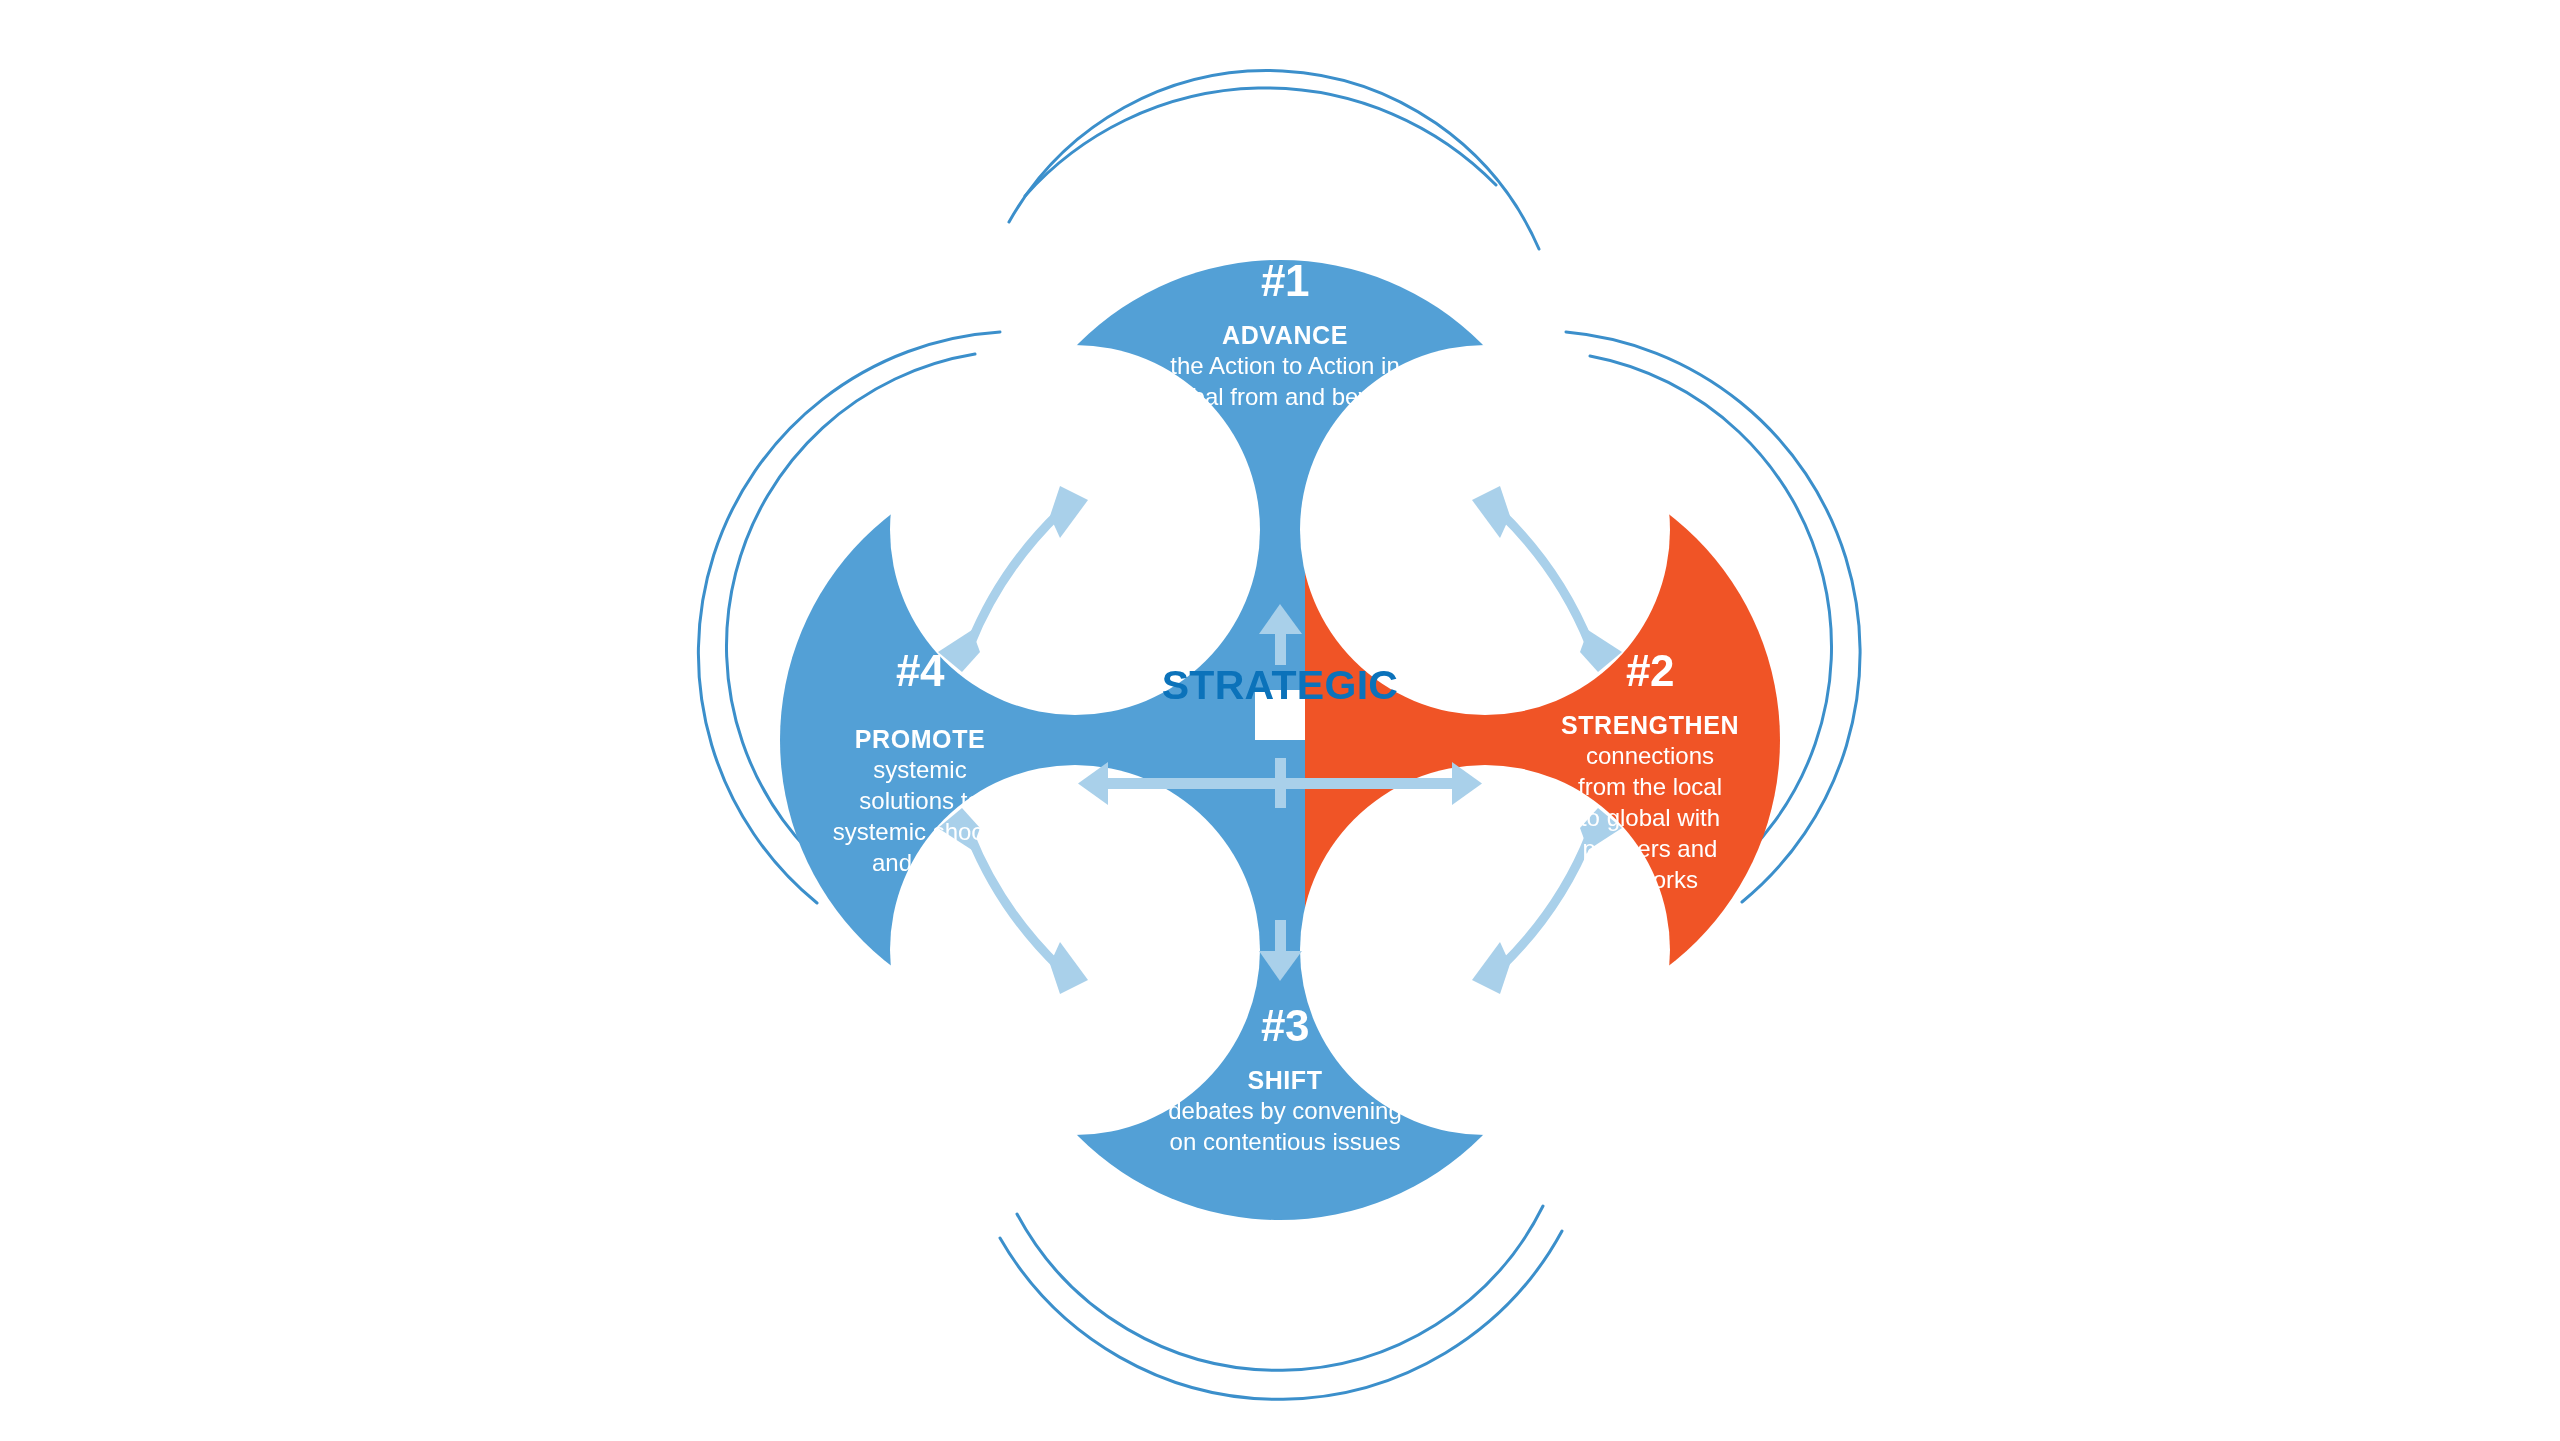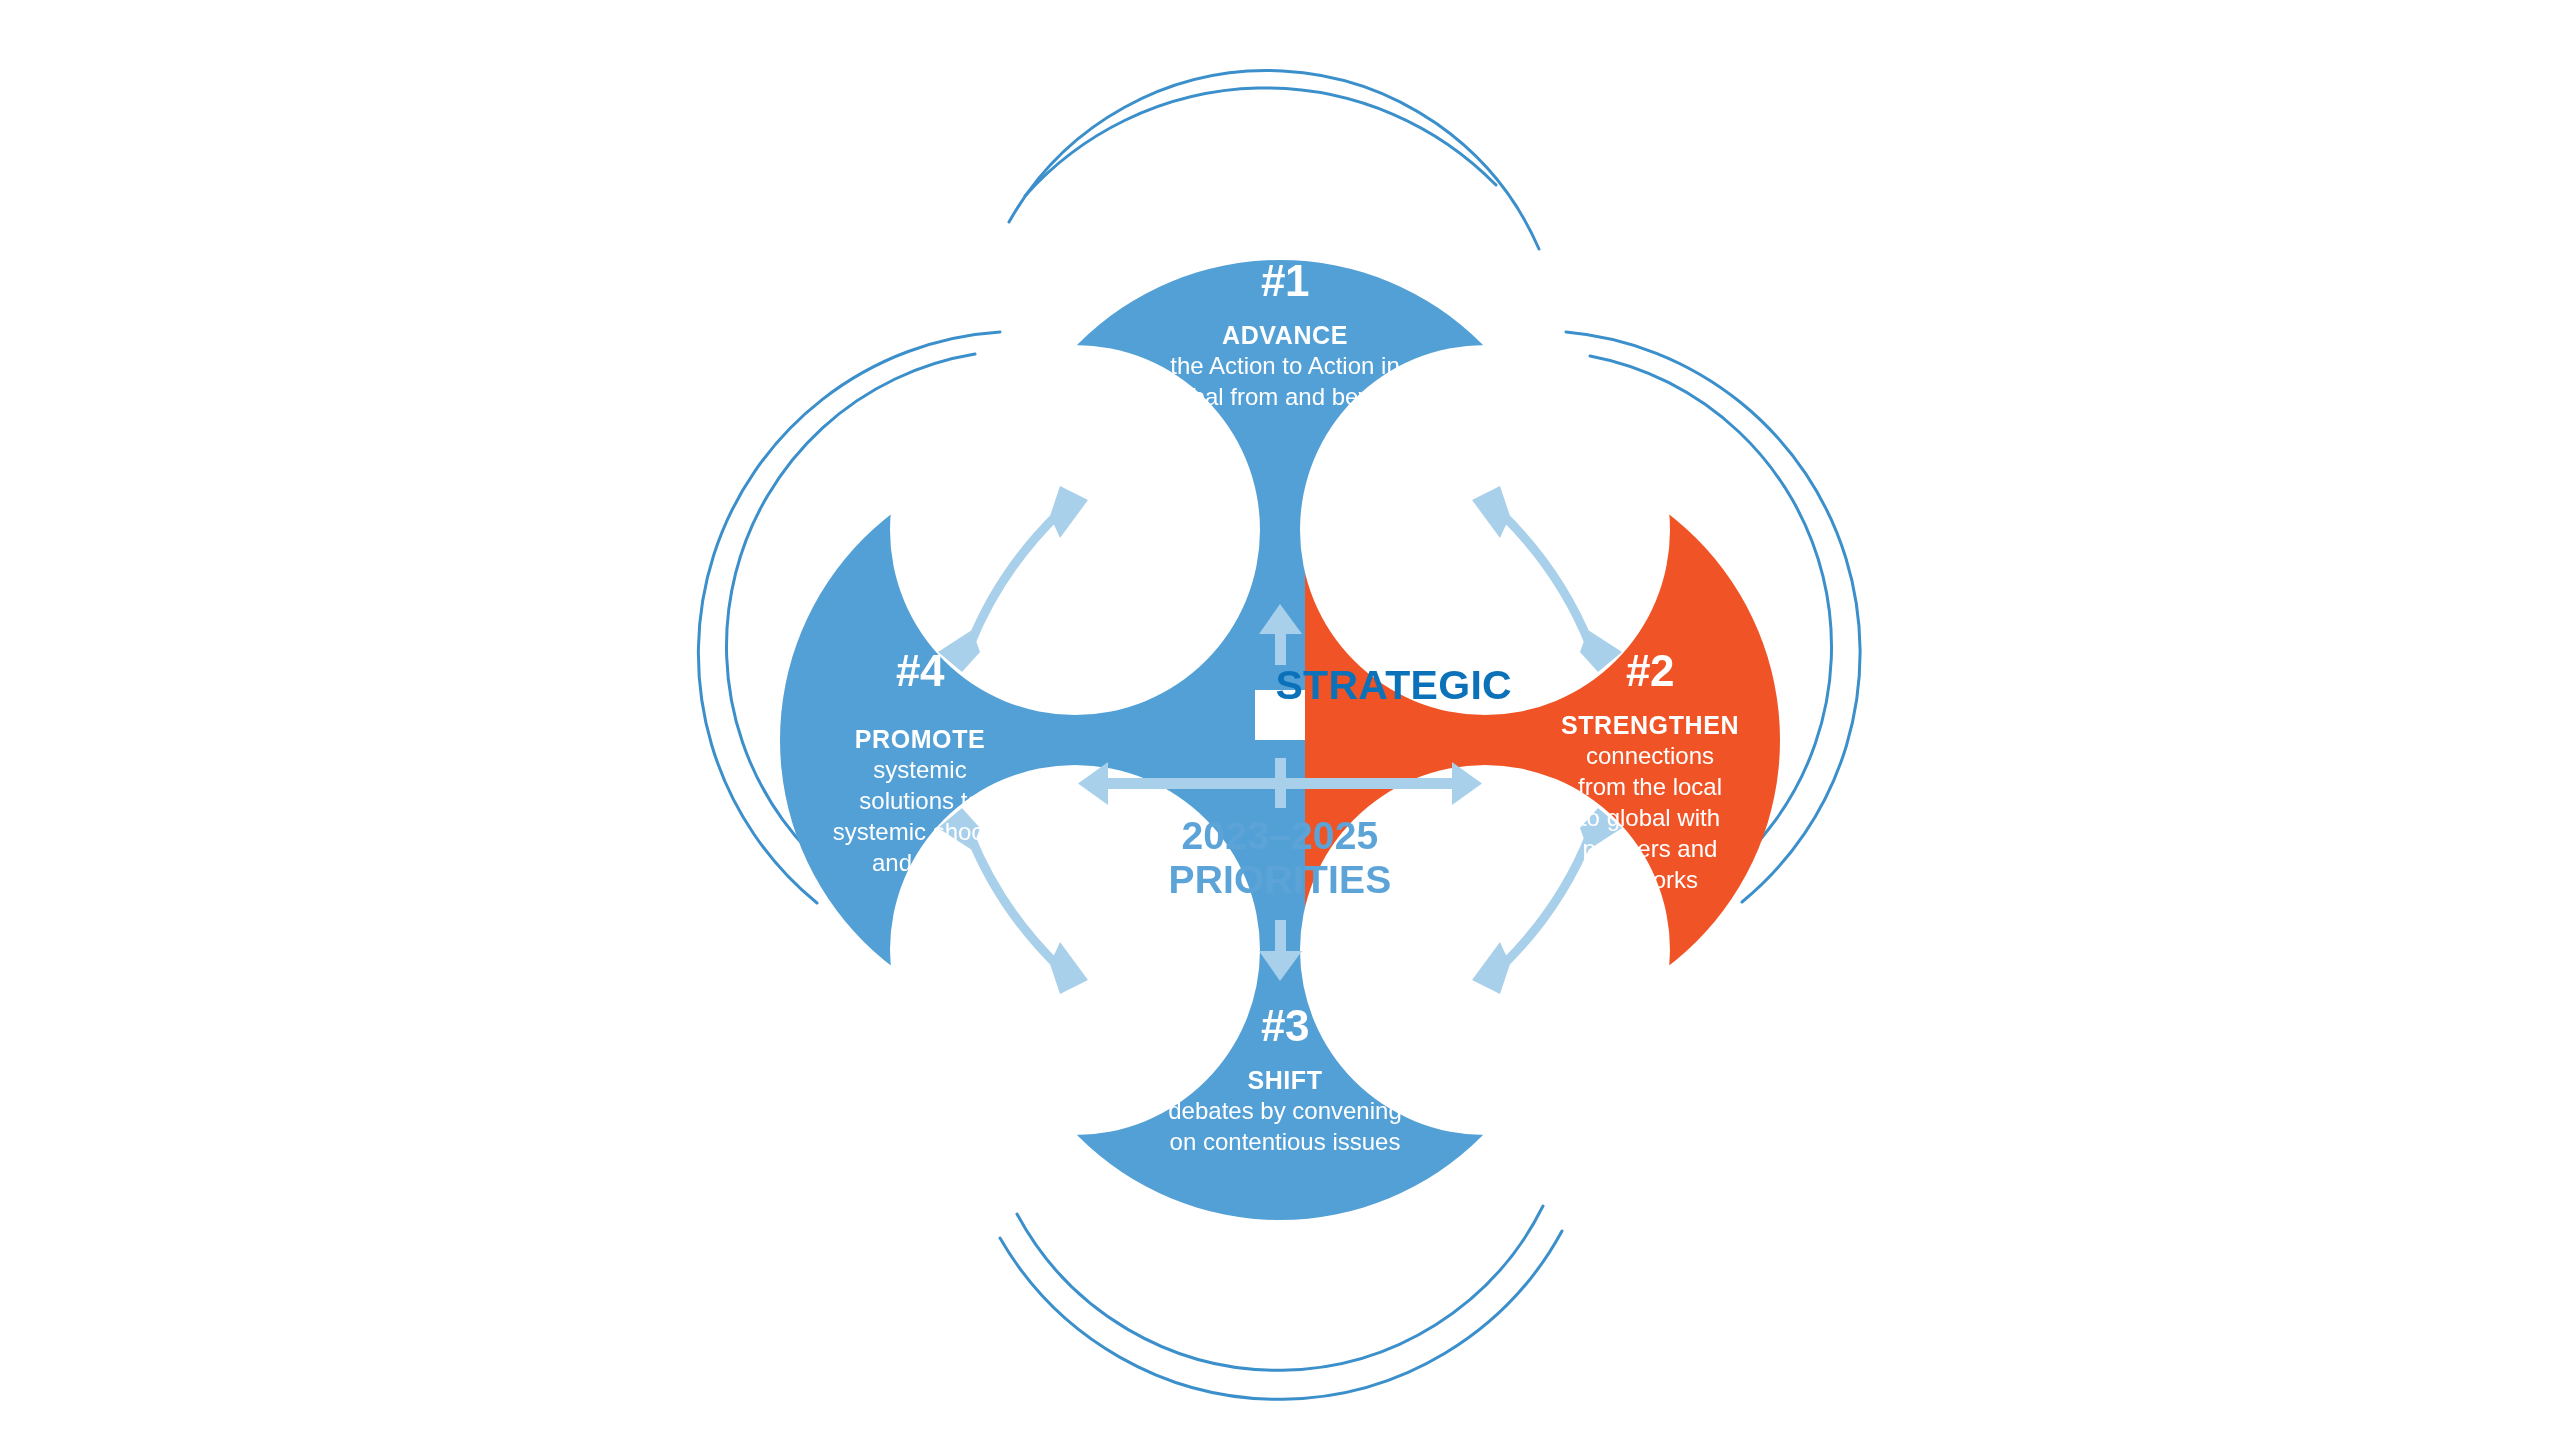--- a/index.html
+++ b/index.html
@@ -60,24 +60,24 @@
   #petal2-text { left: 1525px; top: 645px; width: 250px; }
   #petal2-text .petal-verb { }
   
   #petal3-text { left: 1065px; top: 1000px; width: 440px; }
   
   #petal4-text { left: 795px; top: 645px; width: 250px; }
   #petal4-text .petal-verb { margin-top: 28px; }
 
   .center-title {
     position: absolute;
-    left: 1112px;
+    left: 1080px;
     top: 662px;
     width: 400px;
-    text-align: right;
+    text-align: center;
     color: #0B72BA;
     font-size: 41px;
     font-weight: 700;
     line-height: 1.13;
     letter-spacing: 0.3px;
     pointer-events: none;
   }
   .center-sub {
     position: absolute;
     left: 1080px;
@@ -266,18 +266,14 @@
     <span class="petal-verb">PROMOTE</span>
     <span class="petal-body">systemic</span>
     <span class="petal-body">solutions to</span>
     <span class="petal-body">systemic shocks</span>
     <span class="petal-body">and local</span>
   </div>
 
   <div class="center-title">
     <span>STRATEGIC</span>
   </div>
-  <div class="center-sub">
-    <span>2023–2025</span>
-    <span>PRIORITIES</span>
-  </div>
 
 </div>
 
 </body></html>

